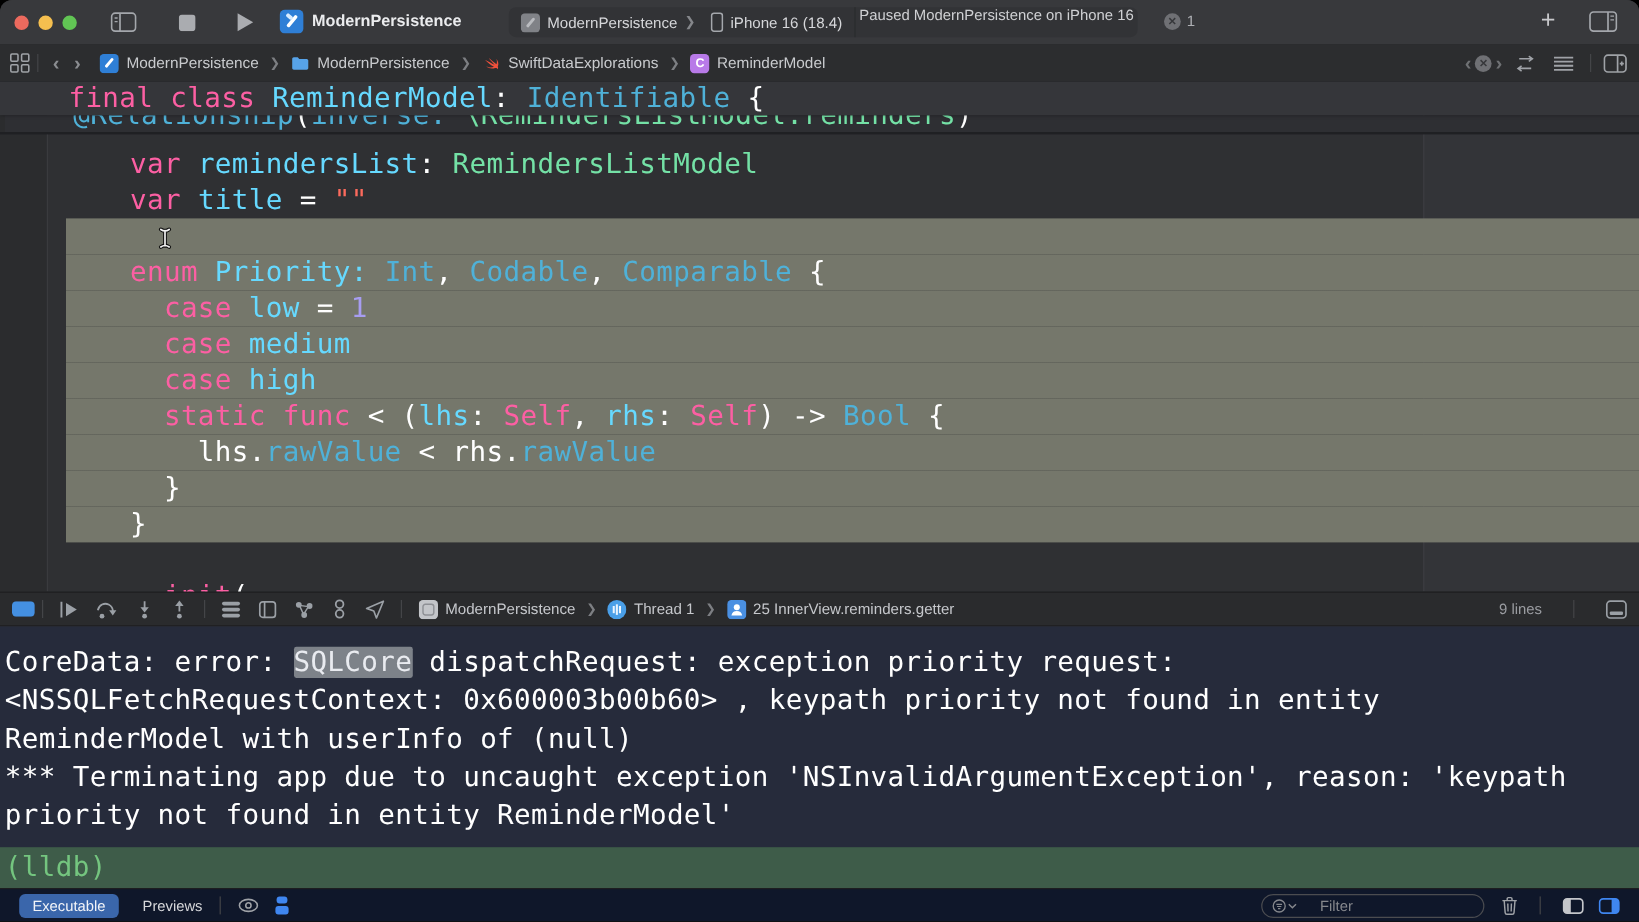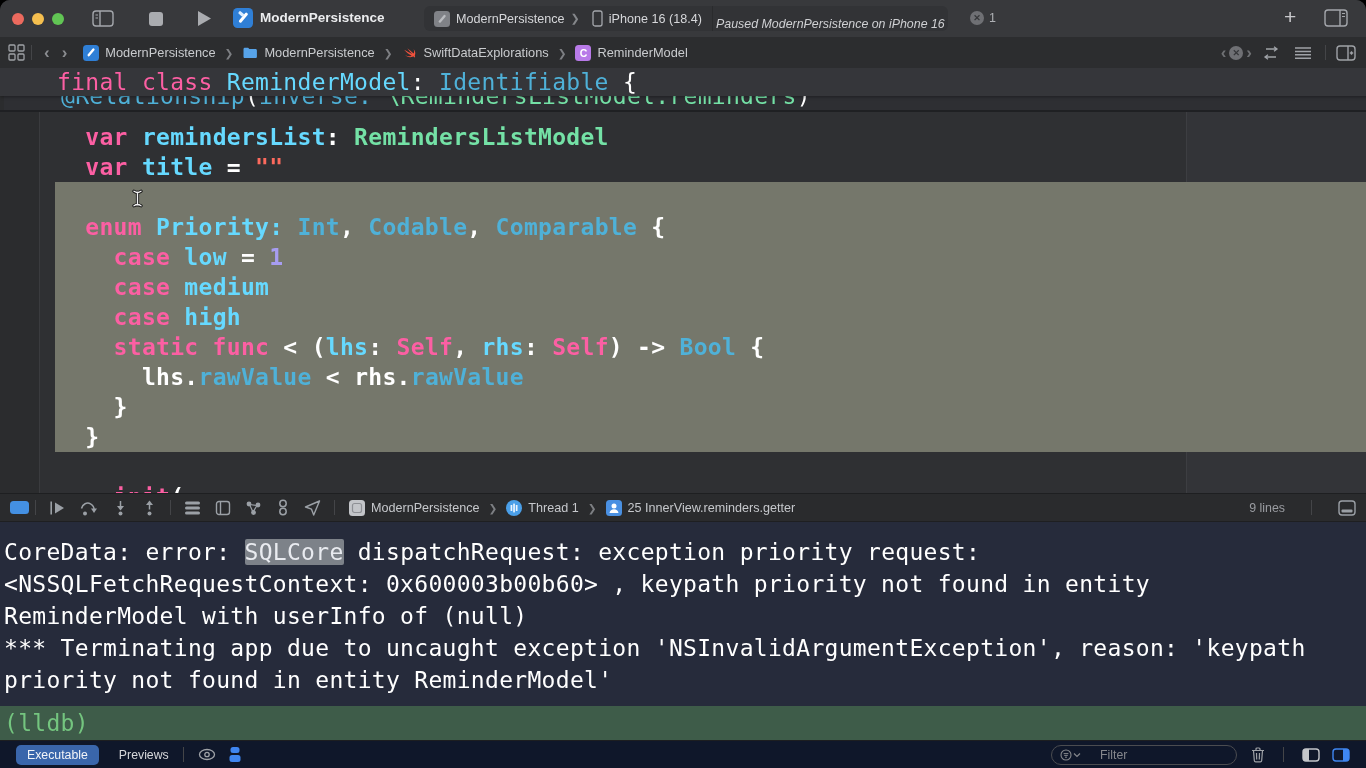--- a/index.html
+++ b/index.html
@@ -11,22 +11,22 @@
 
   
   .titlebar{position:absolute;left:0;top:0;width:1366px;height:37px;background:#38393c;
             border-bottom:1px solid #232426;}
   .light{position:absolute;top:13px;width:12px;height:12px;border-radius:50%;}
   .app-title{position:absolute;left:260px;top:10px;font-size:13.5px;font-weight:bold;color:#ebecee;}
   .scheme-group{position:absolute;left:424px;top:6px;width:524px;height:25px;background:#323336;
                 border-radius:6px;display:flex;align-items:center;font-size:12.6px;color:#d6d7da;}
   .scheme-left{display:flex;align-items:center;gap:6px;padding:0 10px;height:100%;}
   .scheme-chev{color:#85878b;font-size:11px;}
-  .status-sec{flex:1;display:flex;align-items:flex-end;justify-content:center;height:100%;
-              border-left:1px solid #2a2b2d;color:#cfd0d3;font-size:12.4px;font-style:italic;}
+  .status-sec{flex:1;display:flex;align-items:flex-start;justify-content:center;height:100%;
+              border-left:1px solid #2a2b2d;color:#cfd0d3;font-size:12.4px;}
   .err-badge{width:14px;height:14px;border-radius:50%;background:#6f7074;color:#36373a;
              font-size:9px;font-weight:bold;display:flex;align-items:center;justify-content:center;}
   .err-count{color:#aeb0b4;font-size:12.5px;margin-left:5px;}
 
   
   .jumpbar{position:absolute;left:0;top:37px;width:1366px;height:31px;background:#2c2d2f;
            border-bottom:1px solid #212224;display:flex;align-items:center;}
   .crumb{display:flex;align-items:center;gap:6px;font-size:12.8px;color:#c9cbce;}
   .crumb-chev{color:#7d7f83;font-size:10.5px;padding:0 3px;}
   .mini-sq{width:16px;height:16px;border-radius:3.5px;display:flex;align-items:center;justify-content:center;
@@ -41,21 +41,21 @@
   .right-strip{position:absolute;left:1186px;top:28px;right:0;bottom:0;background:#333438;
                border-left:1px solid #3d3e42;}
   .code,.code-line{font-family:"DejaVu Sans Mono",monospace;font-size:23px;letter-spacing:0.3px;
                    white-space:pre;color:#fff;}
   .sticky{position:absolute;left:0;top:0;width:100%;height:28px;background:#35363a;z-index:6;
           line-height:28px;padding-left:57px;box-shadow:0 1px 3px rgba(0,0,0,.35);}
   .clipped{position:absolute;left:4px;top:28px;width:100%;height:14px;overflow:hidden;z-index:5;background:#2e2f33;}
   .clipped-inner{line-height:30px;margin-top:-15px;padding-left:57px;}
   .editor-sep{position:absolute;left:0;top:42px;width:100%;height:2px;background:#1f2023;z-index:5;}
   #editor-lines{position:absolute;left:0;top:54px;width:100%;z-index:3;}
-  .code-line{height:30px;line-height:30px;padding-left:57px;font-weight:bold;}
+  .code-line{height:30px;line-height:30px;padding-left:80px;}
   .code-line.sel{background:linear-gradient(90deg,transparent 55px,#75776b 55px);}
   .c-kw{color:#fc5fa3;} .c-decl{color:#66d9ff;} .c-typ{color:#4fb1d8;}
   .c-proj{color:#74e1a6;} .c-str{color:#fc6a5d;} .c-num{color:#a79df1;} .c-plain{color:#fff;}
   .ibeam{position:absolute;left:131px;top:121px;z-index:7;}
 
   
   .debugbar{position:absolute;left:0;top:493px;width:1366px;height:29px;background:#2a2b2d;
             border-top:1px solid #1e1f21;border-bottom:1px solid #1e1f21;
             display:flex;align-items:center;padding:0 10px;box-sizing:border-box;}
   .dbg-ico{margin:0 7px;color:#9ba0a6;}

